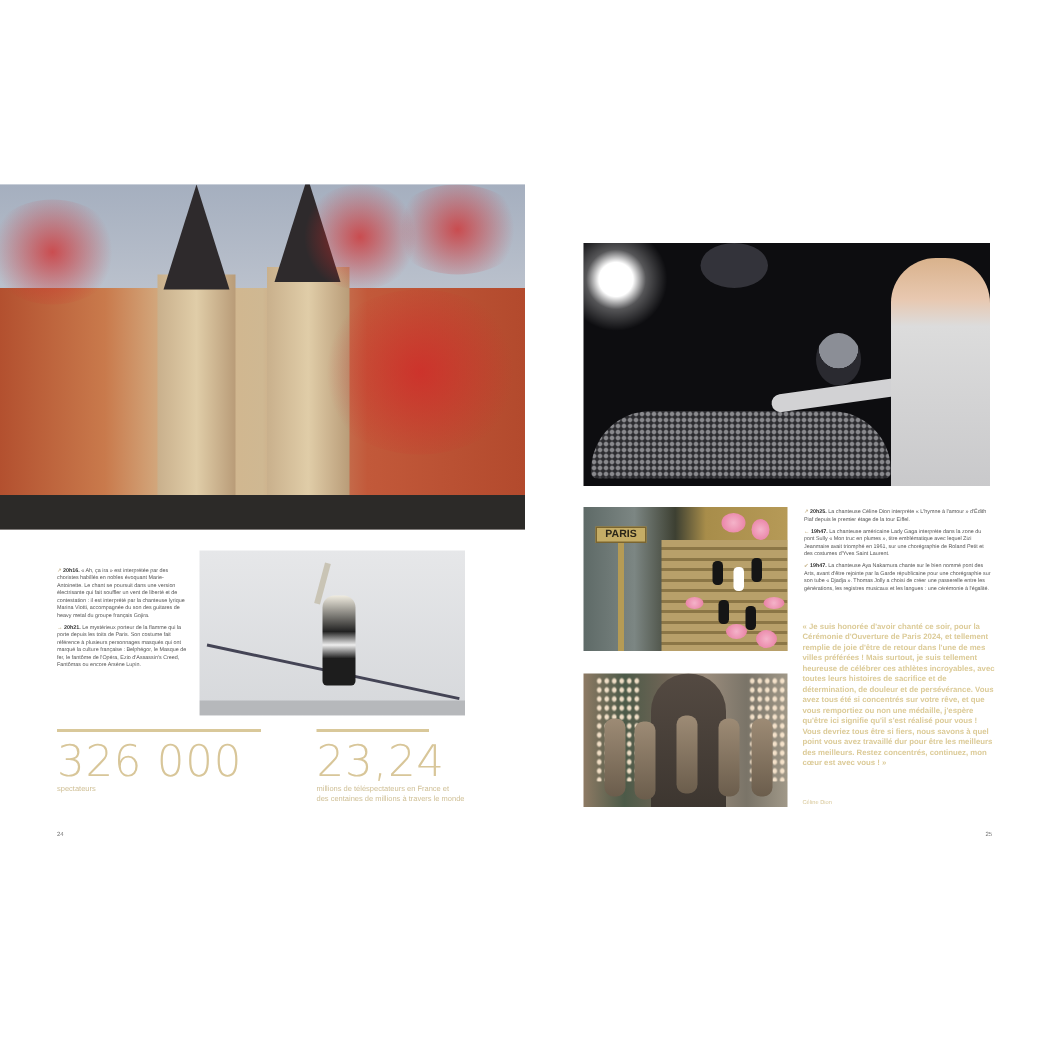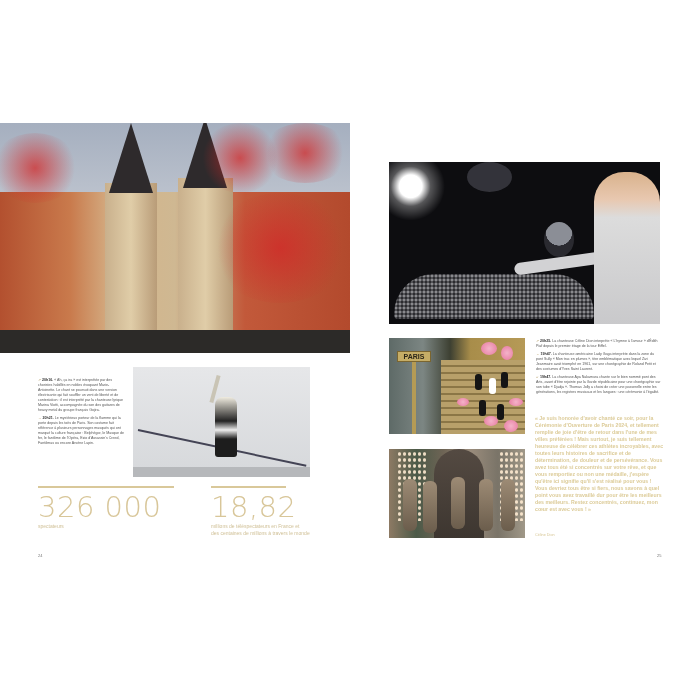--- a/index.html
+++ b/index.html
@@ -125,21 +125,21 @@
     </div>
 
     <div class="stat stat-spectators">
       <div class="rule"></div>
       <div class="value">326 000</div>
       <div class="label">spectateurs</div>
     </div>
 
     <div class="stat stat-viewers">
       <div class="rule"></div>
-      <div class="value">18,82</div>
+      <div class="value">23,24</div>
       <div class="label">
         <div>millions de téléspectateurs en France et</div>
         <div>des centaines de millions à travers le monde</div>
       </div>
     </div>
 
     <div class="page-number page-number-left">24</div>
   </div>
 
   <div class="page page-right"></div>

